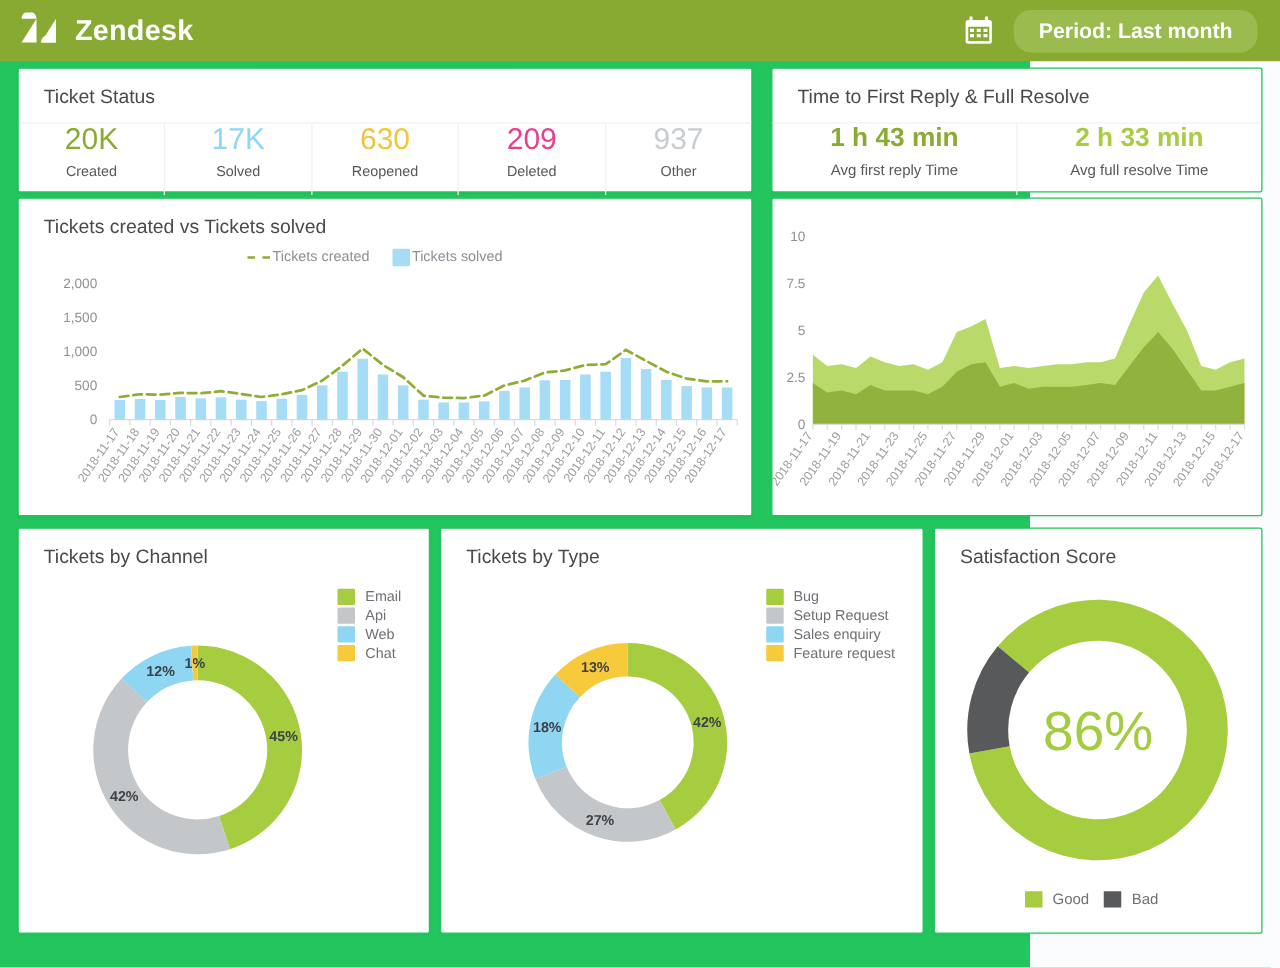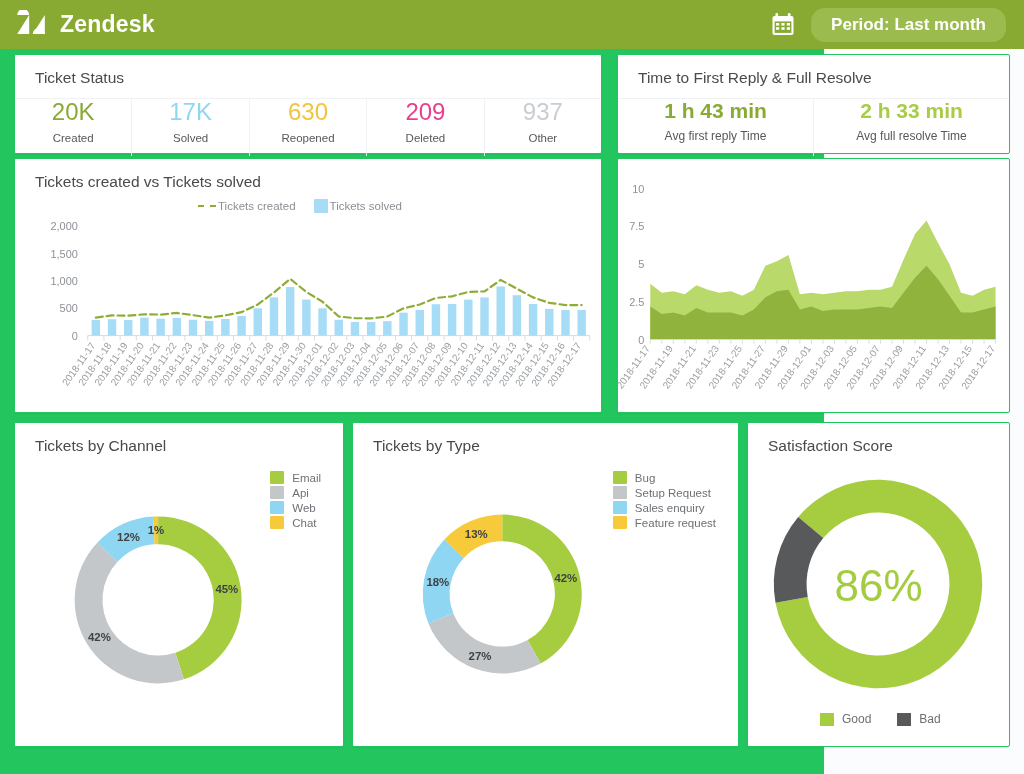--- a/index.html
+++ b/index.html
@@ -67,21 +67,21 @@
   }
   .lg-item { display: flex; align-items: center; gap: 2px; }
   .lg-dash { width: 18px; height: 0; border-top: 2.5px dashed #8ead35; }
   .lg-sq { width: 14px; height: 14px; background: #a6dcf5; border-radius: 1px; }
 
   .v-legend { position: absolute; font-size: 11.5px; color: #6d7175; }
   .v-legend .row { display: flex; align-items: center; margin-bottom: 2px; }
   .v-legend .sw { width: 14px; height: 13px; margin-right: 8px; border-radius: 1px; }
 
   .donut-legend-h {
-    position: absolute; display: flex; gap: 26px; font-size: 12px; color: #6d7175;
+    position: absolute; display: flex; gap: 12px; font-size: 12px; color: #6d7175;
   }
   .donut-legend-h .row { display: flex; align-items: center; }
   .donut-legend-h .sw { width: 14px; height: 13px; margin-right: 8px; }
 
   .center-pct {
     position: absolute; font-size: 44px; color: #a4cc40; font-weight: 400;
   }
   svg { display: block; }
   .axis-txt { font-family: "Liberation Sans", sans-serif; fill: #9a9ea2; font-size: 10px; }
   .tick-txt { font-family: "Liberation Sans", sans-serif; fill: #8d9196; font-size: 11px; }

